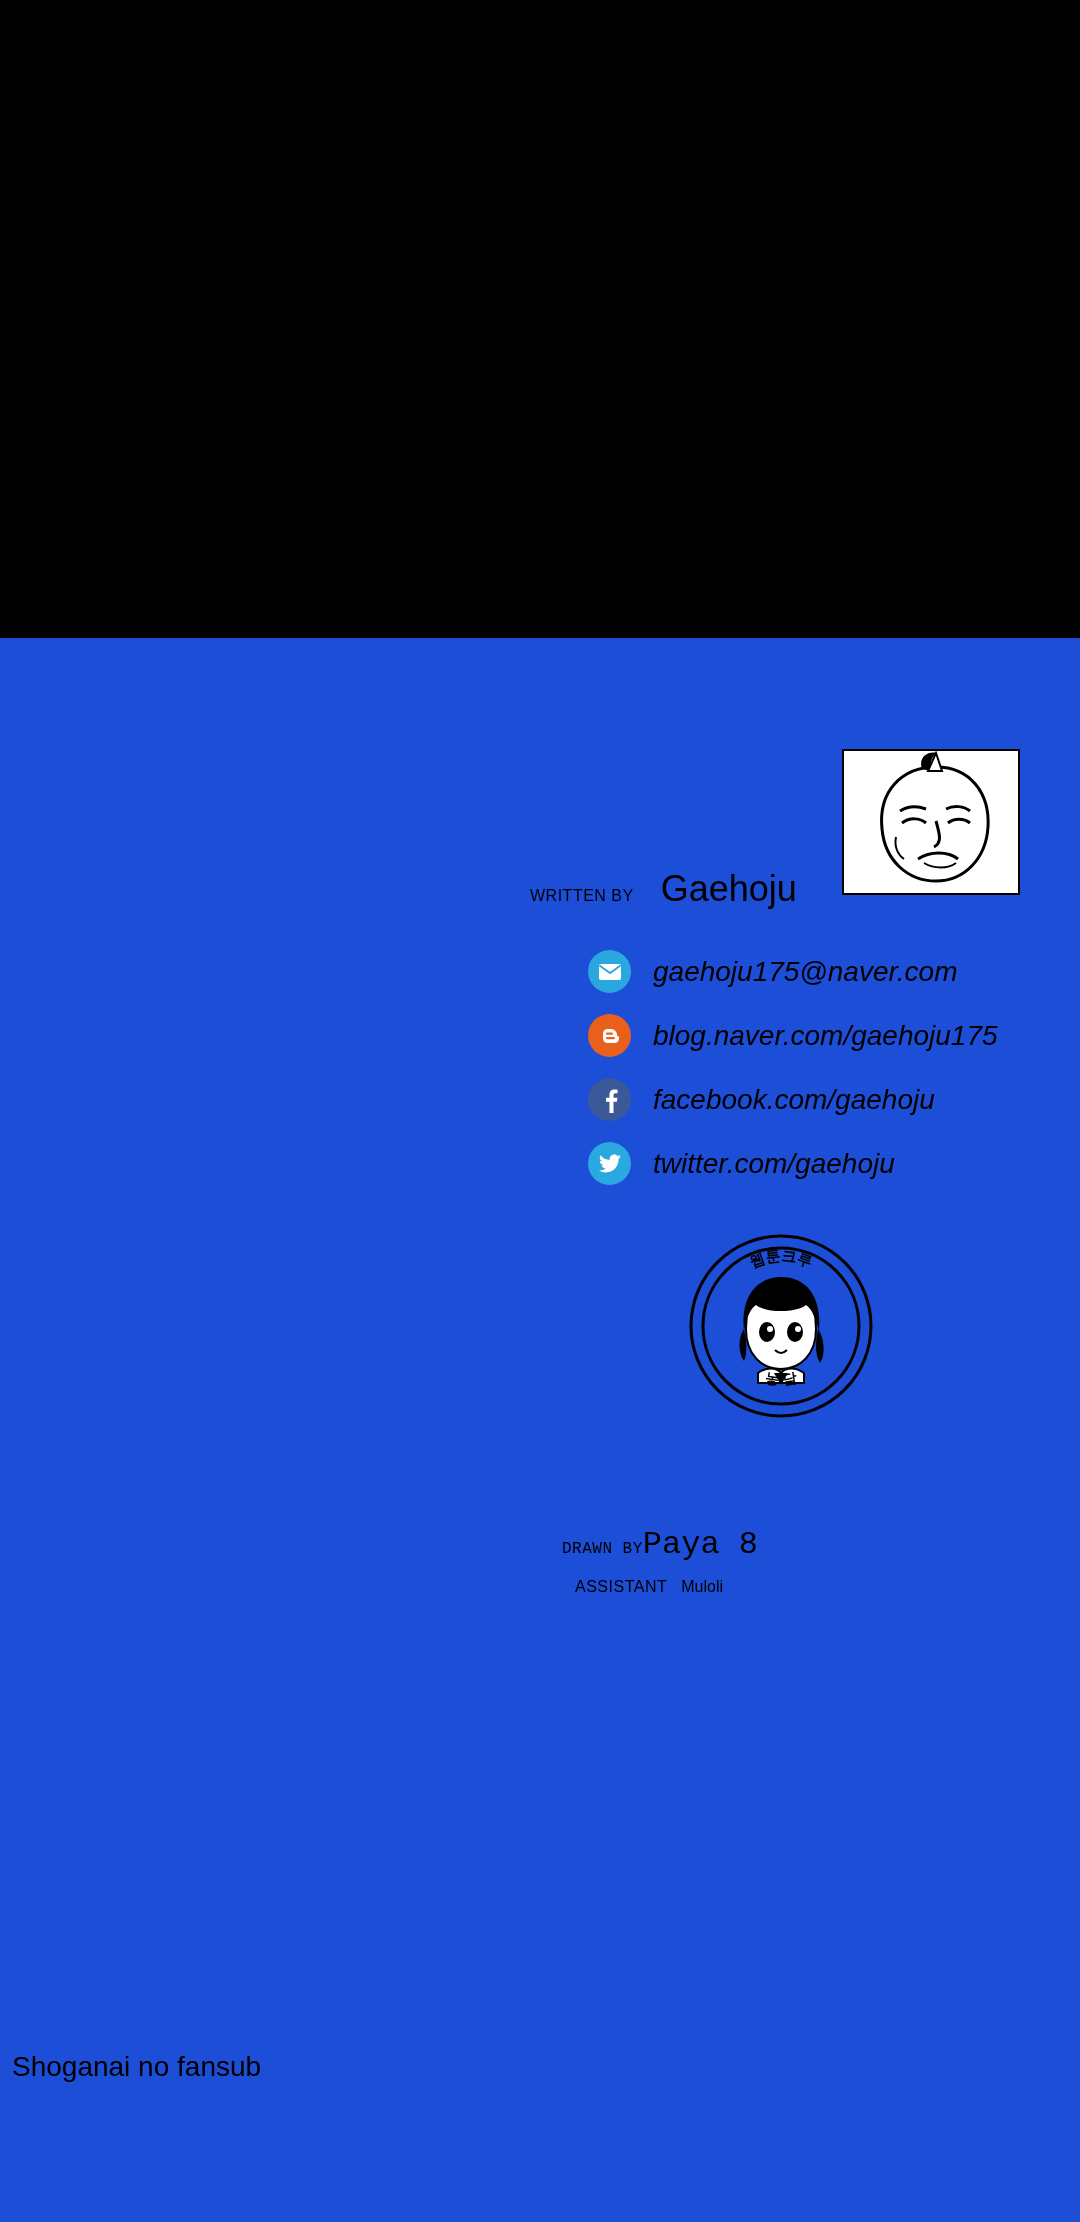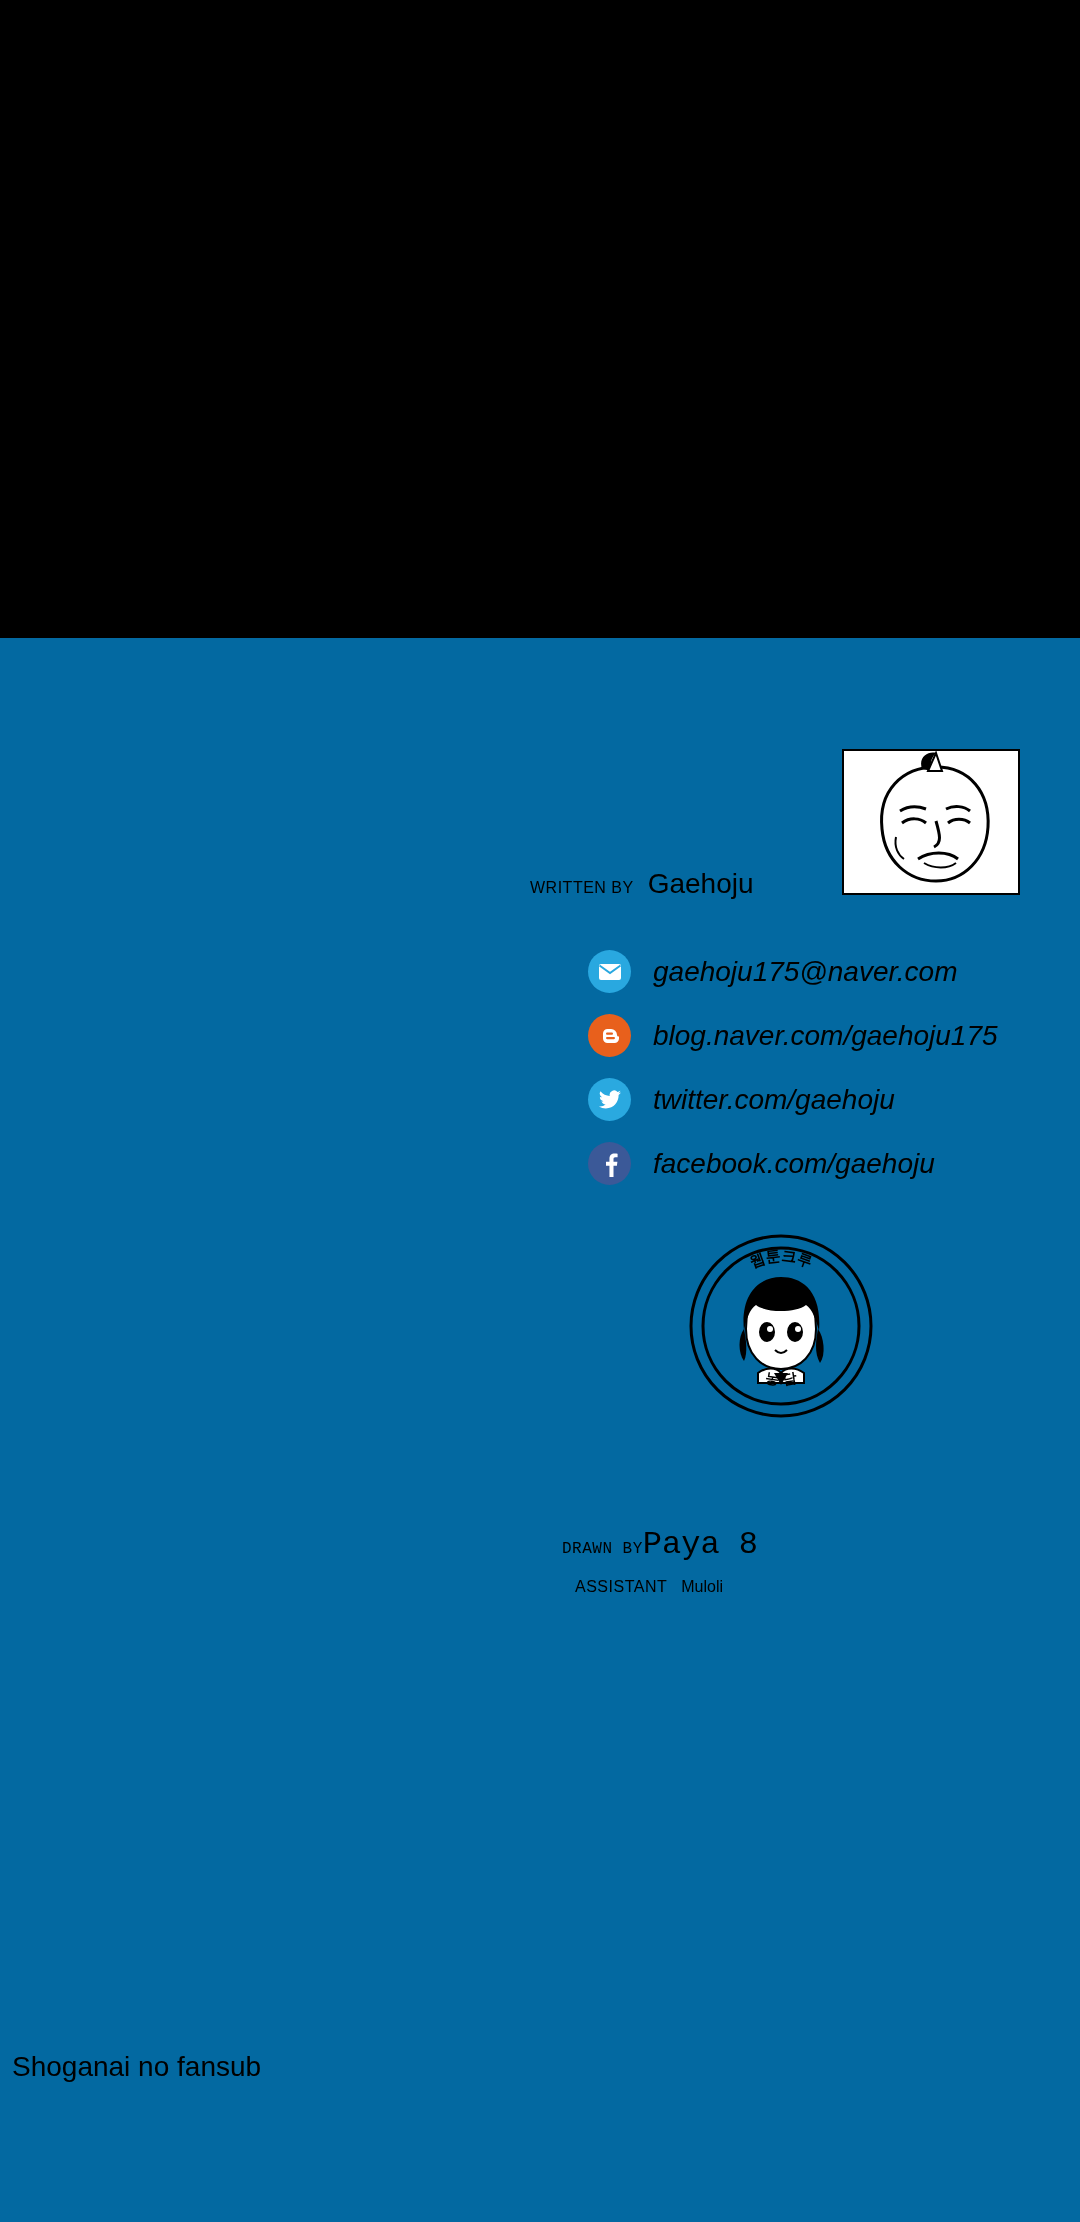--- a/index.html
+++ b/index.html
@@ -47,40 +47,40 @@
     color: #ffffff;
   }
 
   
   .credits {
     position: absolute;
     left: 0;
     top: 638px;
     width: 1080px;
     height: 1584px;
-    background: #0369a1;
+    background: #1d4ed8;
     color: #000000;
   }
 
   .author-row {
     position: absolute;
     left: 530px;
     top: 230px;
     display: flex;
     align-items: baseline;
   }
   .label-small {
     font-size: 16px;
     letter-spacing: 0.5px;
     color: #000;
     text-transform: uppercase;
   }
   .author-name {
-    font-size: 28px;
-    margin-left: 14px;
+    font-size: 36px;
+    margin-left: 27px;
     color: #000;
   }
 
   
   .portrait {
     position: absolute;
     left: 842px;
     top: 111px;
     width: 174px;
     height: 142px;
@@ -218,35 +218,35 @@
         <svg width="24" height="24" viewBox="0 0 24 24" xmlns="http://www.w3.org/2000/svg">
           <path d="M9 5h4a6 6 0 0 1 6 6v0a1.6 1.6 0 0 0 1.6 1.6H21v1.9A4.5 4.5 0 0 1 16.5 19h-7A4.5 4.5 0 0 1 5 14.5v-5A4.5 4.5 0 0 1 9.5 5z" fill="#ffffff"></path>
           <rect x="8" y="8.6" width="7" height="2.2" rx="1.1" fill="#e8601c"></rect>
           <rect x="8" y="13" width="9" height="2.2" rx="1.1" fill="#e8601c"></rect>
         </svg>
       </span>
       <span class="contact-text">blog.naver.com/gaehoju175</span>
     </div>
 
     <div class="contact-row">
+      <span class="contact-icon ic-fb">
+        <svg width="22" height="26" viewBox="0 0 22 26" xmlns="http://www.w3.org/2000/svg">
+          <path d="M14.5 26V14.8h3.4l.5-4H14.5V8.2c0-1.15.32-1.93 1.97-1.93H18.6V2.7C18.24 2.65 17 2.5 15.55 2.5c-3.03 0-5.1 1.85-5.1 5.25v2.95H7v4h3.45V26z" fill="#ffffff"></path>
+        </svg>
+      </span>
+      <span class="contact-text">facebook.com/gaehoju</span>
+    </div>
+
+    <div class="contact-row">
       <span class="contact-icon ic-tw">
         <svg width="24" height="20" viewBox="0 0 24 20" xmlns="http://www.w3.org/2000/svg">
           <path d="M23 2.6a9 9 0 0 1-2.6.72A4.5 4.5 0 0 0 22.4 0.8a9 9 0 0 1-2.86 1.1A4.5 4.5 0 0 0 11.8 6a12.8 12.8 0 0 1-9.3-4.7A4.5 4.5 0 0 0 3.9 7.3 4.4 4.4 0 0 1 1.85 6.8v.06a4.5 4.5 0 0 0 3.6 4.4 4.5 4.5 0 0 1-2 .08 4.5 4.5 0 0 0 4.2 3.1A9 9 0 0 1 0.9 16.4 12.7 12.7 0 0 0 7.8 18.4c8.3 0 12.8-6.9 12.8-12.9v-.6A9 9 0 0 0 23 2.6z" fill="#ffffff"></path>
         </svg>
       </span>
       <span class="contact-text">twitter.com/gaehoju</span>
-    </div>
-
-    <div class="contact-row">
-      <span class="contact-icon ic-fb">
-        <svg width="22" height="26" viewBox="0 0 22 26" xmlns="http://www.w3.org/2000/svg">
-          <path d="M14.5 26V14.8h3.4l.5-4H14.5V8.2c0-1.15.32-1.93 1.97-1.93H18.6V2.7C18.24 2.65 17 2.5 15.55 2.5c-3.03 0-5.1 1.85-5.1 5.25v2.95H7v4h3.45V26z" fill="#ffffff"></path>
-        </svg>
-      </span>
-      <span class="contact-text">facebook.com/gaehoju</span>
     </div>
   </div>
 
   <div class="stamp">
     <svg width="186" height="186" viewBox="0 0 186 186" xmlns="http://www.w3.org/2000/svg">
       <circle cx="93" cy="93" r="90" fill="none" stroke="#000" stroke-width="3"></circle>
       <circle cx="93" cy="93" r="78" fill="none" stroke="#000" stroke-width="3"></circle>
 
       <g>
         <path d="M58 96 C58 64 74 48 93 48 C112 48 128 64 128 96 C128 122 112 136 93 136 C74 136 58 122 58 96 Z" fill="#ffffff" stroke="#000" stroke-width="2"></path>

